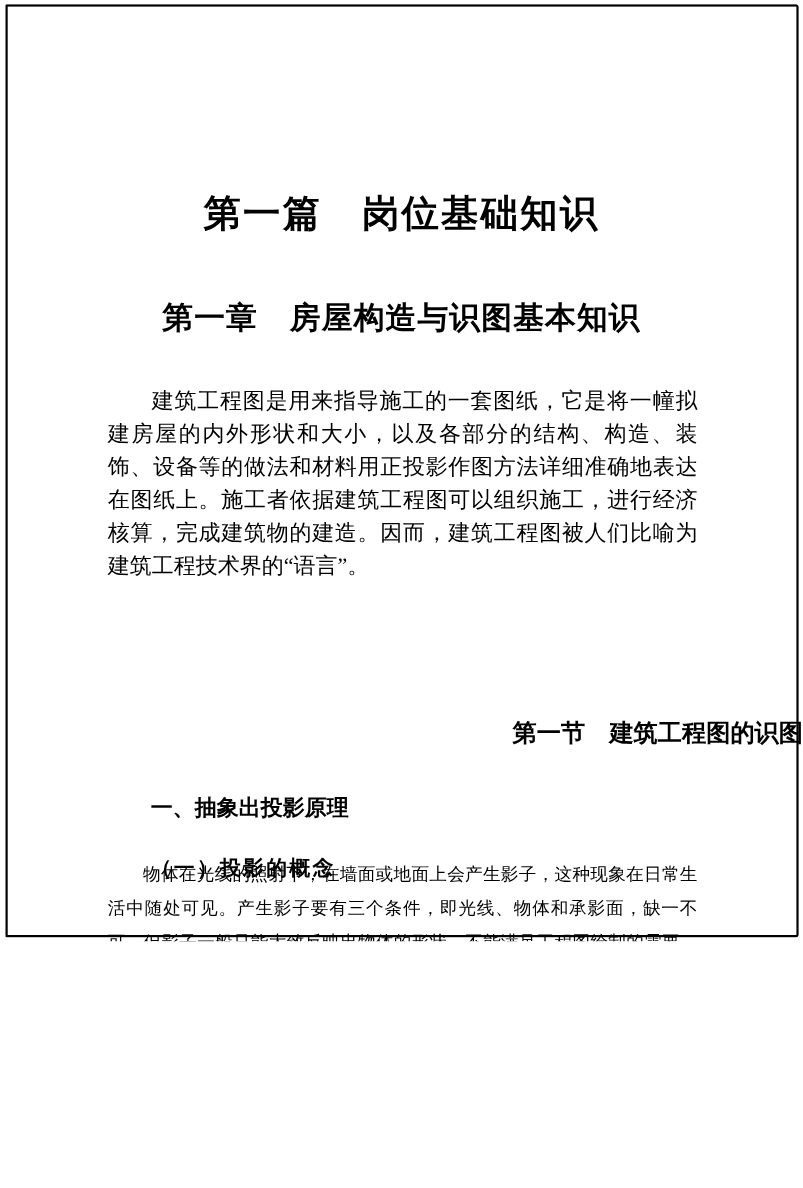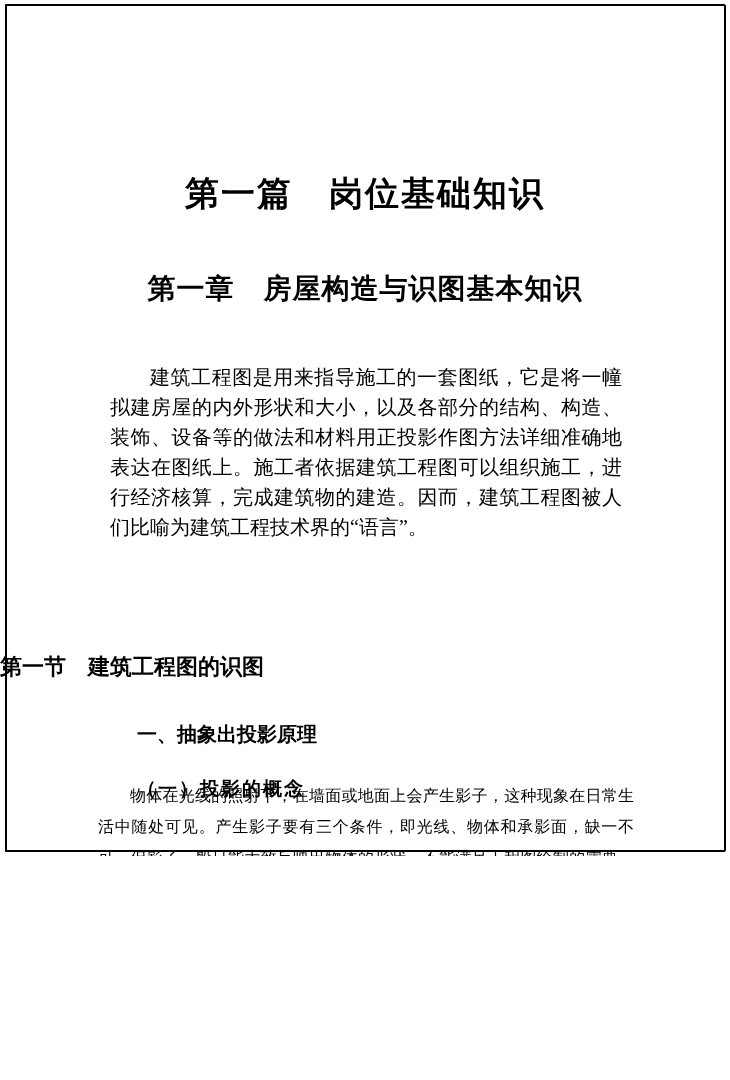--- a/index.html
+++ b/index.html
@@ -51,29 +51,29 @@
   .intro-block {
     position: absolute;
     top: 350px;
     left: 98px;
     width: 536px;
     font-size: 20px;
     line-height: 30px;
     text-align: justify;
   }
   .intro-block p {
-    margin: 12px;
+    margin: 0;
     text-indent: 2em;
   }
   .section-title {
     position: absolute;
     top: 630px;
     left: 0;
     width: 100%;
-    text-align: left;
+    text-align: right;
     font-family: "Liberation Sans", sans-serif;
     font-weight: bold;
     font-size: 22px;
   }
   .subsection-title {
     position: absolute;
     top: 694px;
     left: 137px;
     font-family: "Liberation Sans", sans-serif;
     font-weight: bold;

